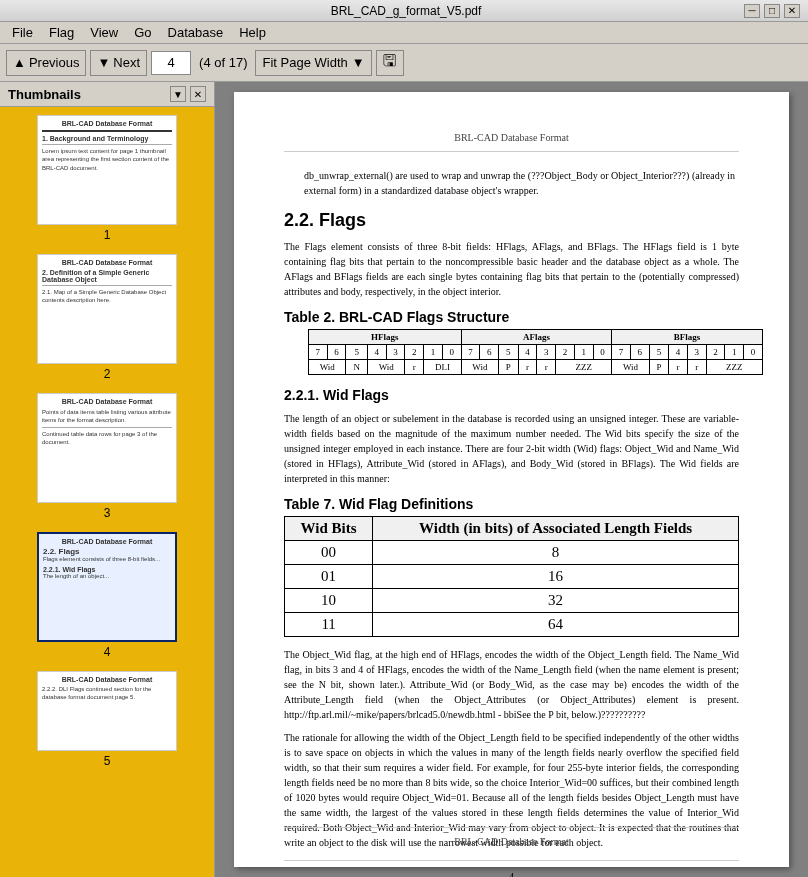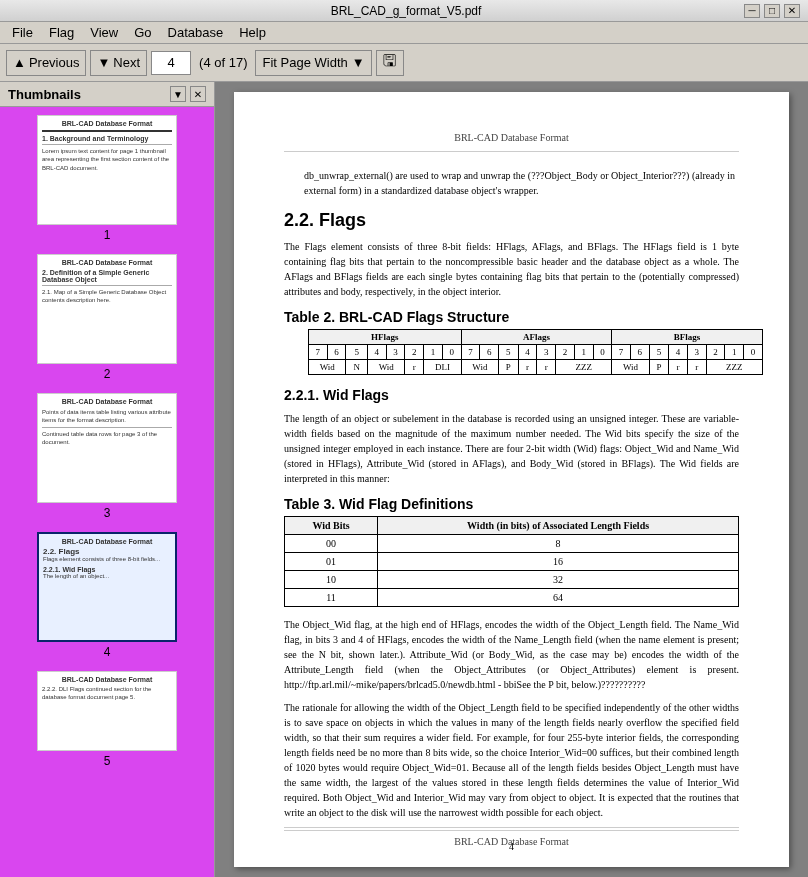--- a/index.html
+++ b/index.html
@@ -78,21 +78,21 @@
 
     
     .main-area {
       display: flex;
       height: calc(877px - 22px - 22px - 38px);
     }
 
     
     .sidebar {
       width: 215px;
-      background: #d946ef;
+      background: #eab308;
       border-right: 1px solid #999;
       display: flex;
       flex-direction: column;
     }
     .sidebar-header {
       display: flex;
       align-items: center;
       justify-content: space-between;
       padding: 4px 8px;
       background: #d4d0c8;
@@ -219,21 +219,21 @@
     .pdf-table th {
       background: #f0f0f0;
       font-weight: bold;
     }
     .pdf-intro { font-size: 10px; margin-bottom: 10px; line-height: 1.5; margin-left: 20px; }
     .page-number { text-align: center; margin-top: 4px; font-size: 10px; }
     .hr-line { border: none; border-top: 1px solid #ccc; margin: 10px 0; }
     .wid-table {
       width: 100%;
       border-collapse: collapse;
-      font-size: 10px;
+      font-size: 15px;
       margin-bottom: 10px;
       border-radius: 20px;
     }
     .wid-table th, .wid-table td {
       border: 1px solid #000;
       padding: 3px 6px;
       text-align: center;
     }
     .wid-table th { background: #f0f0f0; font-weight: bold; }
     
@@ -409,21 +409,21 @@
             <td>r</td>
             <td>r</td>
             <td colspan="3">ZZZ</td>
           </tr>
         </tbody>
       </table>
 
       <div class="pdf-subsection-title">2.2.1. Wid Flags</div>
       <p class="pdf-para">The length of an object or subelement in the database is recorded using an unsigned integer. These are variable-width fields based on the magnitude of the maximum number needed. The Wid bits specify the size of the unsigned integer employed in each instance. There are four 2-bit width (Wid) flags: Object_Wid and Name_Wid (stored in HFlags), Attribute_Wid (stored in AFlags), and Body_Wid (stored in BFlags). The Wid fields are interpreted in this manner:</p>
 
-      <div class="pdf-table-caption">Table 3. Wid Flag Definitions</div>
+      <div class="pdf-table-caption">Table 7. Wid Flag Definitions</div>
       <table class="wid-table">
         <thead>
           <tr>
             <th>Wid Bits</th>
             <th>Width (in bits) of Associated Length Fields</th>
           </tr>
         </thead>
         <tbody id="wid-table-body">
         <tr>
               <td>00</td>

